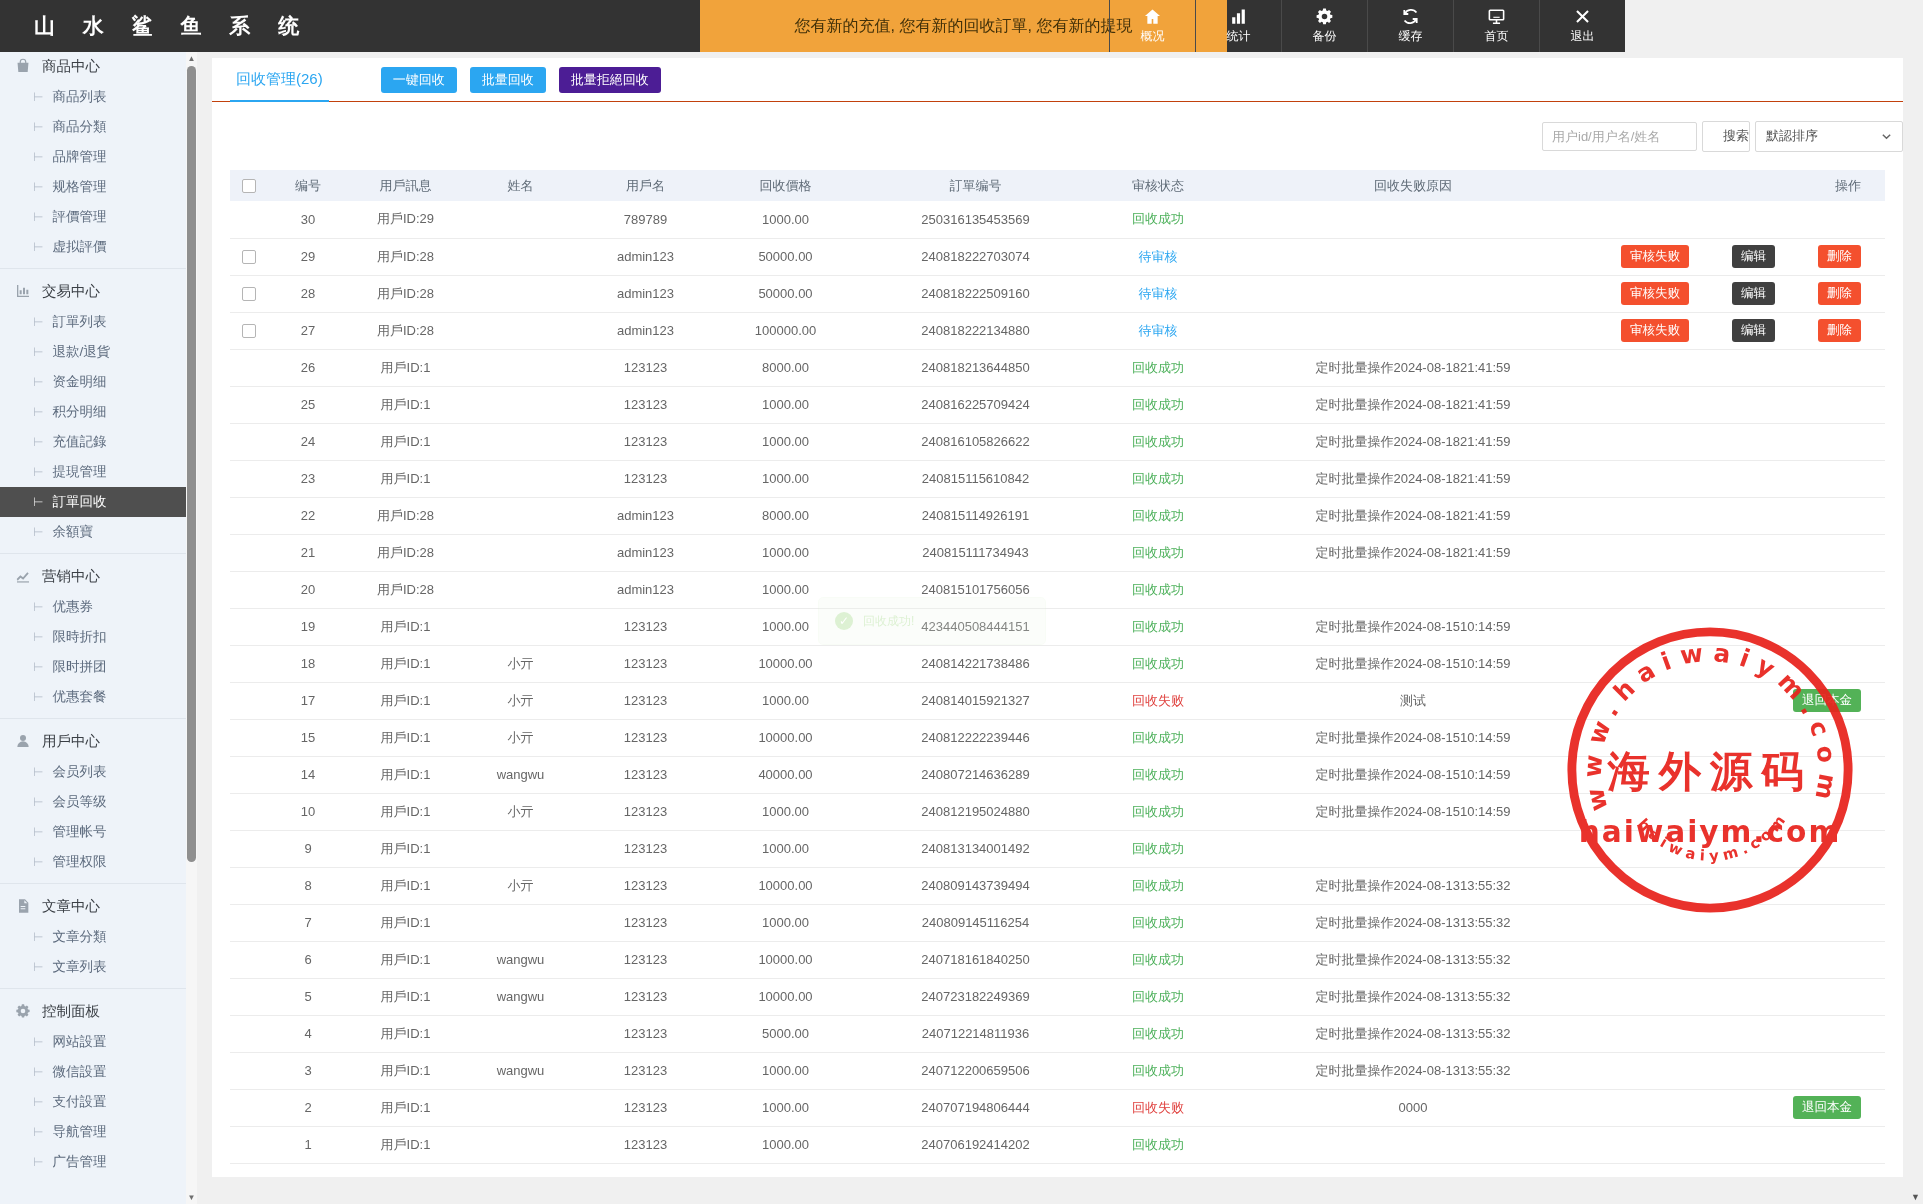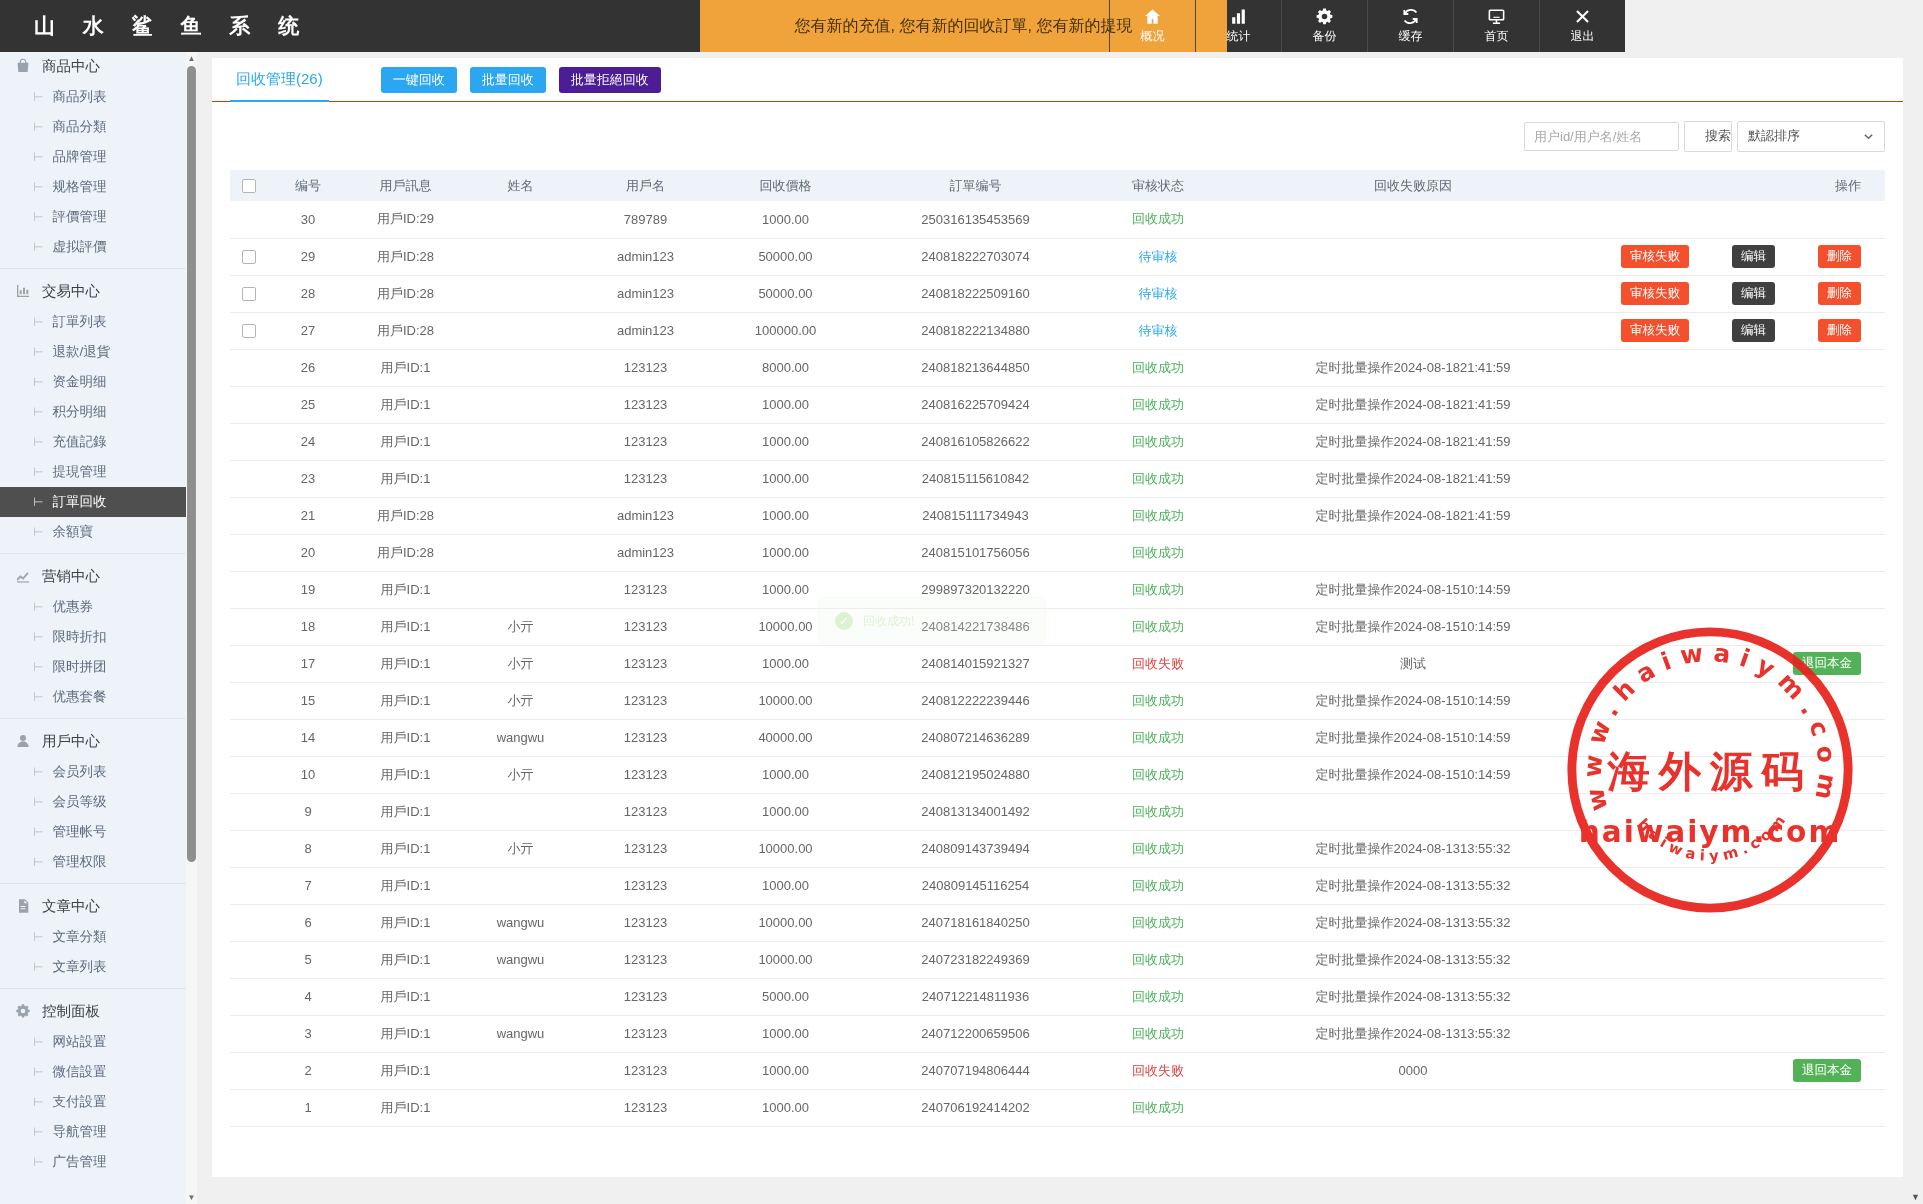--- a/index.html
+++ b/index.html
@@ -46,21 +46,21 @@
   
   .card { position:absolute; left:212px; top:58px; width:1691px; min-height:1119px; background:#fff; z-index:5; }
   .toolbar { height:44px; border-bottom:1px solid #c2410c; display:flex; align-items:center; padding:0 18px; }
   .tab { color:#2ba6f1; font-size:15px; height:44px; line-height:42px; padding:0 6px;
          border-bottom:2px solid #2ba6f1; margin-right:52px; cursor:pointer; white-space:nowrap; }
   .tbtn { height:26px; padding:0 12px; border:none; border-radius:3px; color:#fff; font-size:13px;
           margin-right:13px; cursor:pointer; white-space:nowrap; font-family:inherit; }
   .tbtn.blue { background:#2ba6f1; }
   .tbtn.red  { background:#4c1d95; }
   .search-row { height:52px; display:flex; align-items:center; justify-content:flex-end;
-                gap:5px; padding-right:18px; margin-top:8px; }
+                gap:5px; margin-top:8px; }
   .search-input { width:155px; height:29px; border:1px solid #d9d9d9; border-radius:2px;
                   padding:0 9px; font-size:13px; color:#333; font-family:inherit; outline:none; }
   .search-input::placeholder { color:#a9a9a9; }
   .search-btn { width:48px; height:31px; background:#fff; border:1px solid #d9d9d9; border-radius:2px;
                 font-size:13px; color:#555; cursor:pointer; font-family:inherit;text-align:right; }
   .sort-select { width:148px; height:31px; border:1px solid #d9d9d9; border-radius:2px; background:#fff;
                  display:flex; align-items:center; justify-content:space-between; padding:0 10px;
                  font-size:13px; color:#555; cursor:pointer; }
   .sort-select svg { width:11px; height:11px; color:#666; }
   
@@ -495,20 +495,32 @@
           <td class="c-name"></td>
           <td class="c-user">123123</td>
           <td class="c-price">1000.00</td>
           <td class="c-order">240815115610842</td>
           <td class="c-status"><span class="st-success">回收成功</span></td>
           <td class="c-reason">定时批量操作2024-08-1821:41:59</td>
           <td class="c-action"></td>
         </tr>
         <tr>
           <td class="c-cb"></td>
+          <td class="c-id">22</td>
+          <td class="c-info">用戶ID:28</td>
+          <td class="c-name"></td>
+          <td class="c-user">admin123</td>
+          <td class="c-price">8000.00</td>
+          <td class="c-order">240815114926191</td>
+          <td class="c-status"><span class="st-success">回收成功</span></td>
+          <td class="c-reason">定时批量操作2024-08-1821:41:59</td>
+          <td class="c-action"></td>
+        </tr>
+        <tr>
+          <td class="c-cb"></td>
           <td class="c-id">21</td>
           <td class="c-info">用戶ID:28</td>
           <td class="c-name"></td>
           <td class="c-user">admin123</td>
           <td class="c-price">1000.00</td>
           <td class="c-order">240815111734943</td>
           <td class="c-status"><span class="st-success">回收成功</span></td>
           <td class="c-reason">定时批量操作2024-08-1821:41:59</td>
           <td class="c-action"></td>
         </tr>
@@ -524,21 +536,21 @@
           <td class="c-reason"></td>
           <td class="c-action"></td>
         </tr>
         <tr>
           <td class="c-cb"></td>
           <td class="c-id">19</td>
           <td class="c-info">用戶ID:1</td>
           <td class="c-name"></td>
           <td class="c-user">123123</td>
           <td class="c-price">1000.00</td>
-          <td class="c-order">299897320132220</td>
+          <td class="c-order">423440508444151</td>
           <td class="c-status"><span class="st-success">回收成功</span></td>
           <td class="c-reason">定时批量操作2024-08-1510:14:59</td>
           <td class="c-action"></td>
         </tr>
         <tr>
           <td class="c-cb"></td>
           <td class="c-id">18</td>
           <td class="c-info">用戶ID:1</td>
           <td class="c-name">小亓</td>
           <td class="c-user">123123</td>

